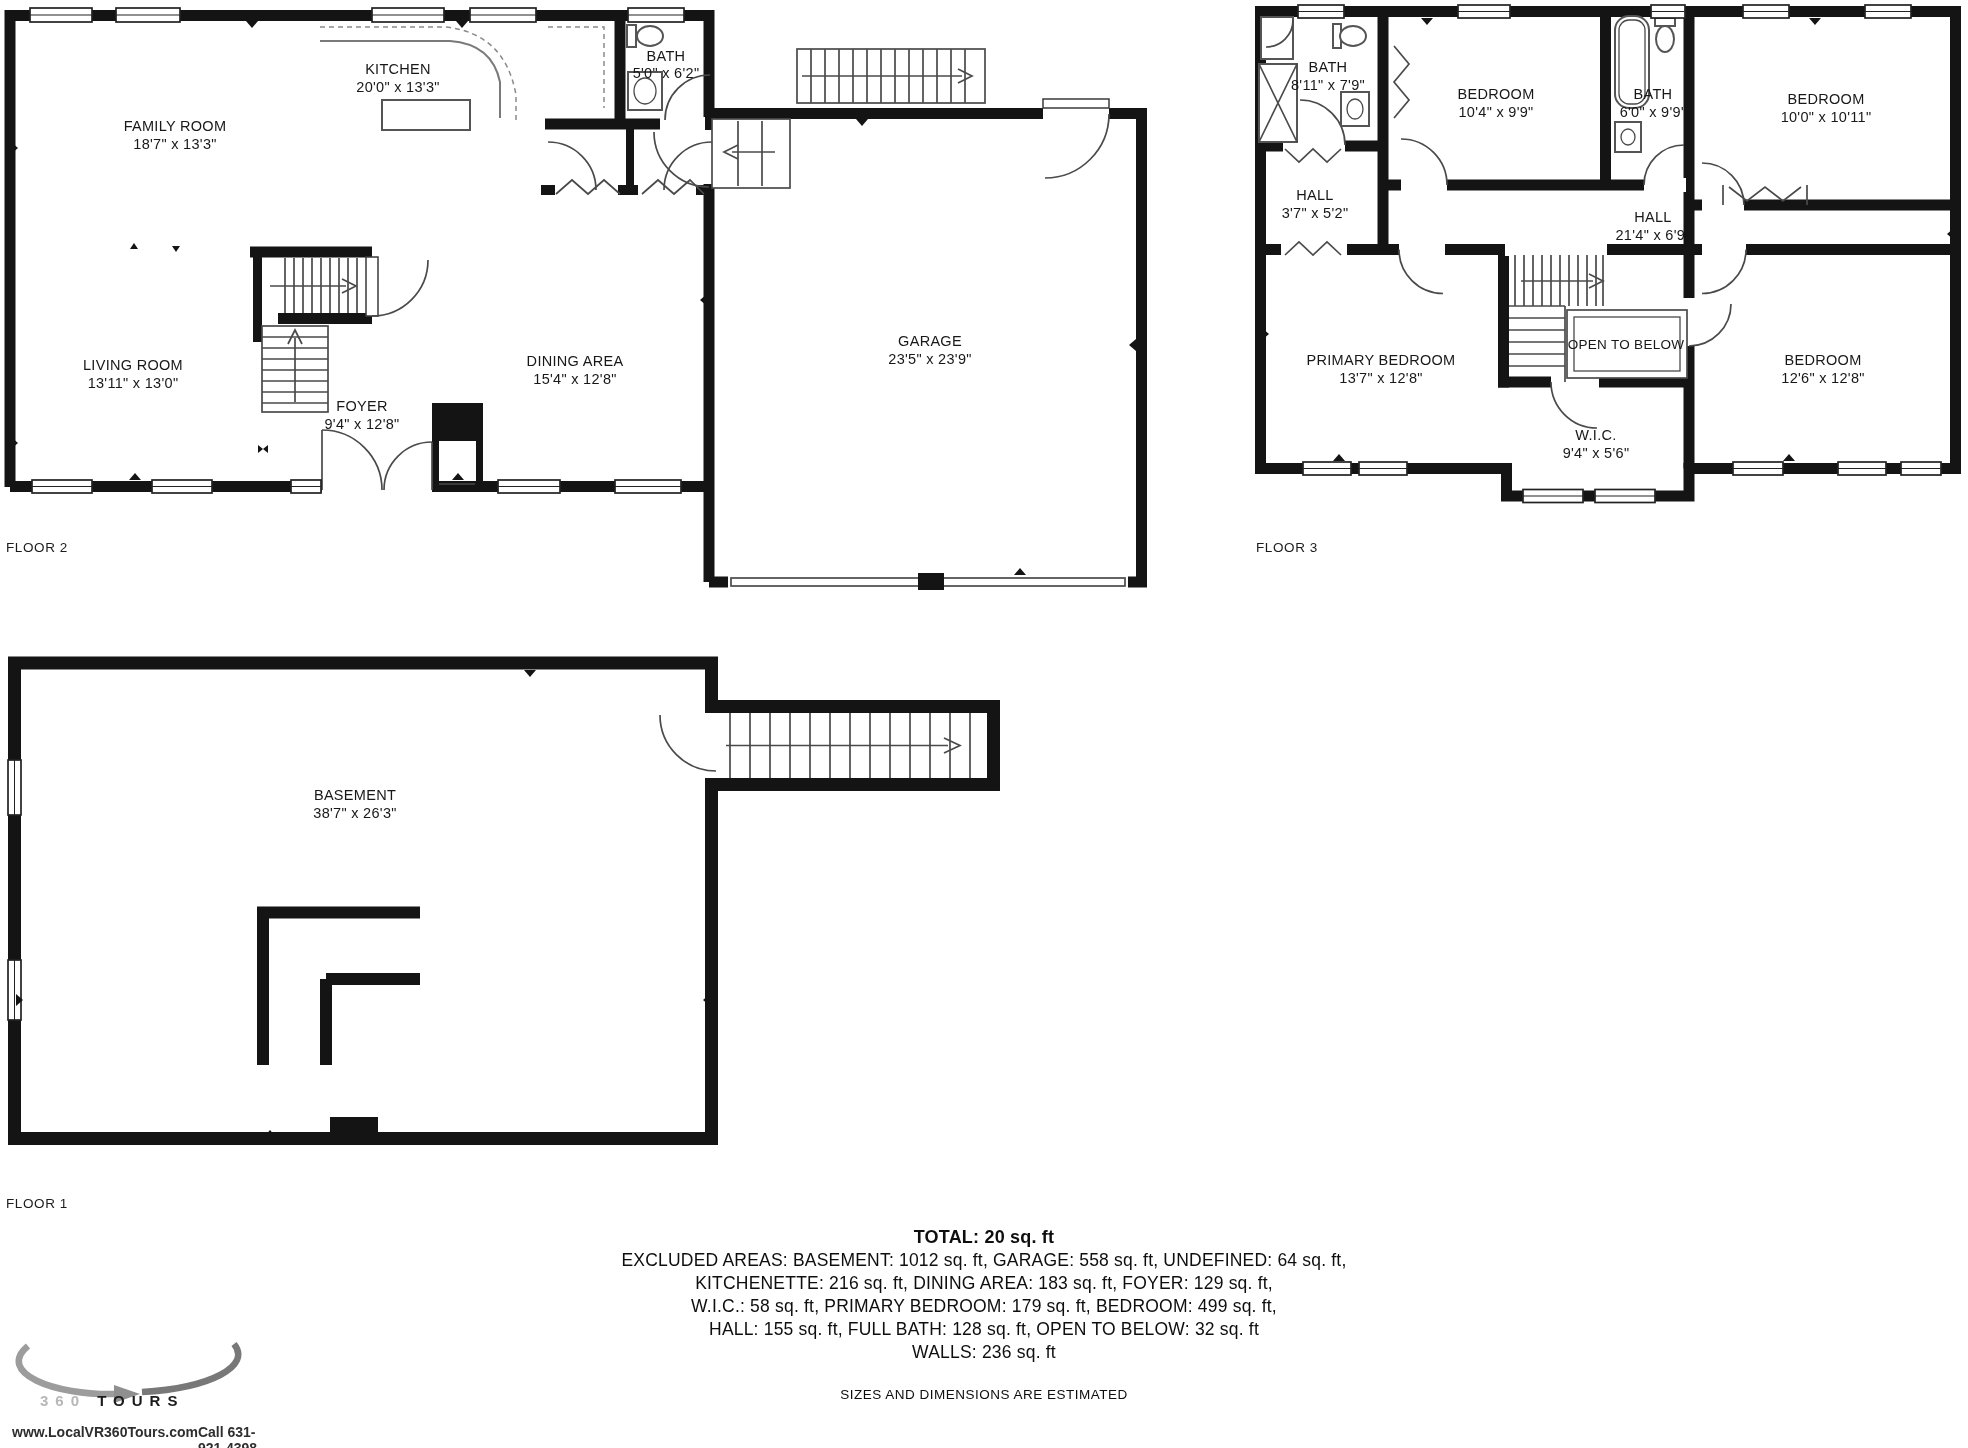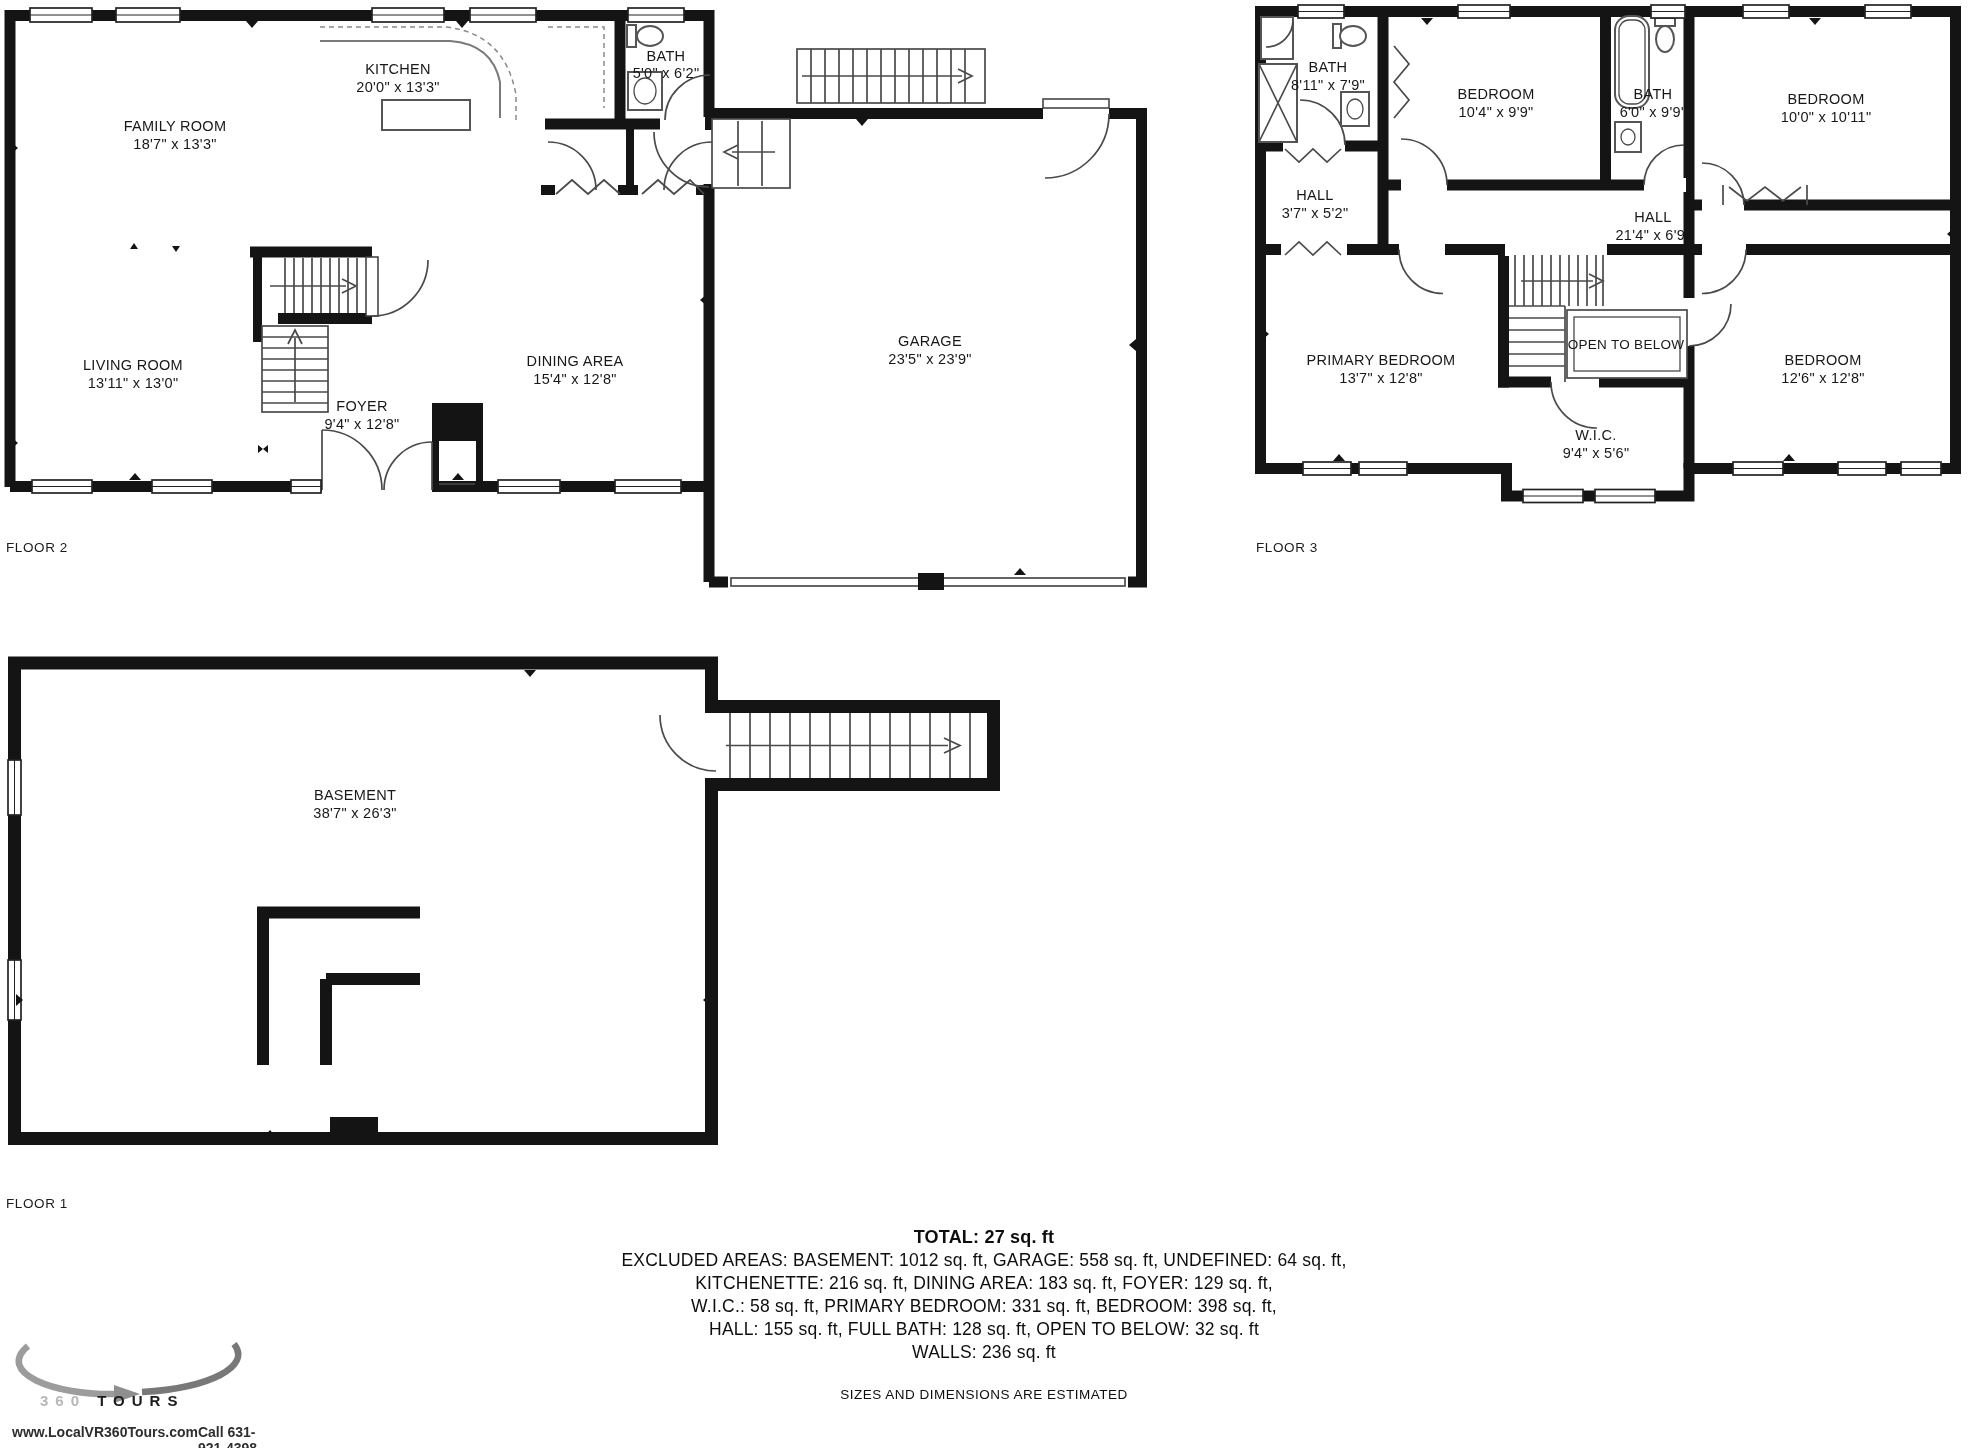--- a/index.html
+++ b/index.html
@@ -399,24 +399,24 @@
         <text x="355" y="173">38'7" x 26'3"</text>
       </g>
     </g>
   </svg>
 
   <div class="floor-tag" style="left:6px;top:540px">FLOOR 2</div>
   <div class="floor-tag" style="left:1256px;top:540px">FLOOR 3</div>
   <div class="floor-tag" style="left:6px;top:1196px">FLOOR 1</div>
 
   <div class="summary">
-    <div class="total">TOTAL: 27 sq. ft</div>
+    <div class="total">TOTAL: 20 sq. ft</div>
     <div>EXCLUDED AREAS: BASEMENT: 1012 sq. ft, GARAGE: 558 sq. ft, UNDEFINED: 64 sq. ft,</div>
     <div>KITCHENETTE: 216 sq. ft, DINING AREA: 183 sq. ft, FOYER: 129 sq. ft,</div>
-    <div>W.I.C.: 58 sq. ft, PRIMARY BEDROOM: 331 sq. ft, BEDROOM: 398 sq. ft,</div>
+    <div>W.I.C.: 58 sq. ft, PRIMARY BEDROOM: 179 sq. ft, BEDROOM: 499 sq. ft,</div>
     <div>HALL: 155 sq. ft, FULL BATH: 128 sq. ft, OPEN TO BELOW: 32 sq. ft</div>
     <div>WALLS: 236 sq. ft</div>
     <div class="disclaimer">SIZES AND DIMENSIONS ARE ESTIMATED</div>
   </div>
 
   <svg class="logo-swoosh" viewBox="0 0 260 74">
     <path d="M22 4 C -10 30, 46 54, 112 52" stroke="#9c9c9c" stroke-width="6.5" fill="none"></path>
     <polygon points="108,43 134,52 108,61" fill="#8f8f8f"></polygon>
     <path d="M136 50 C 205 46, 246 24, 228 2" stroke="#787878" stroke-width="6.5" fill="none"></path>
   </svg>

